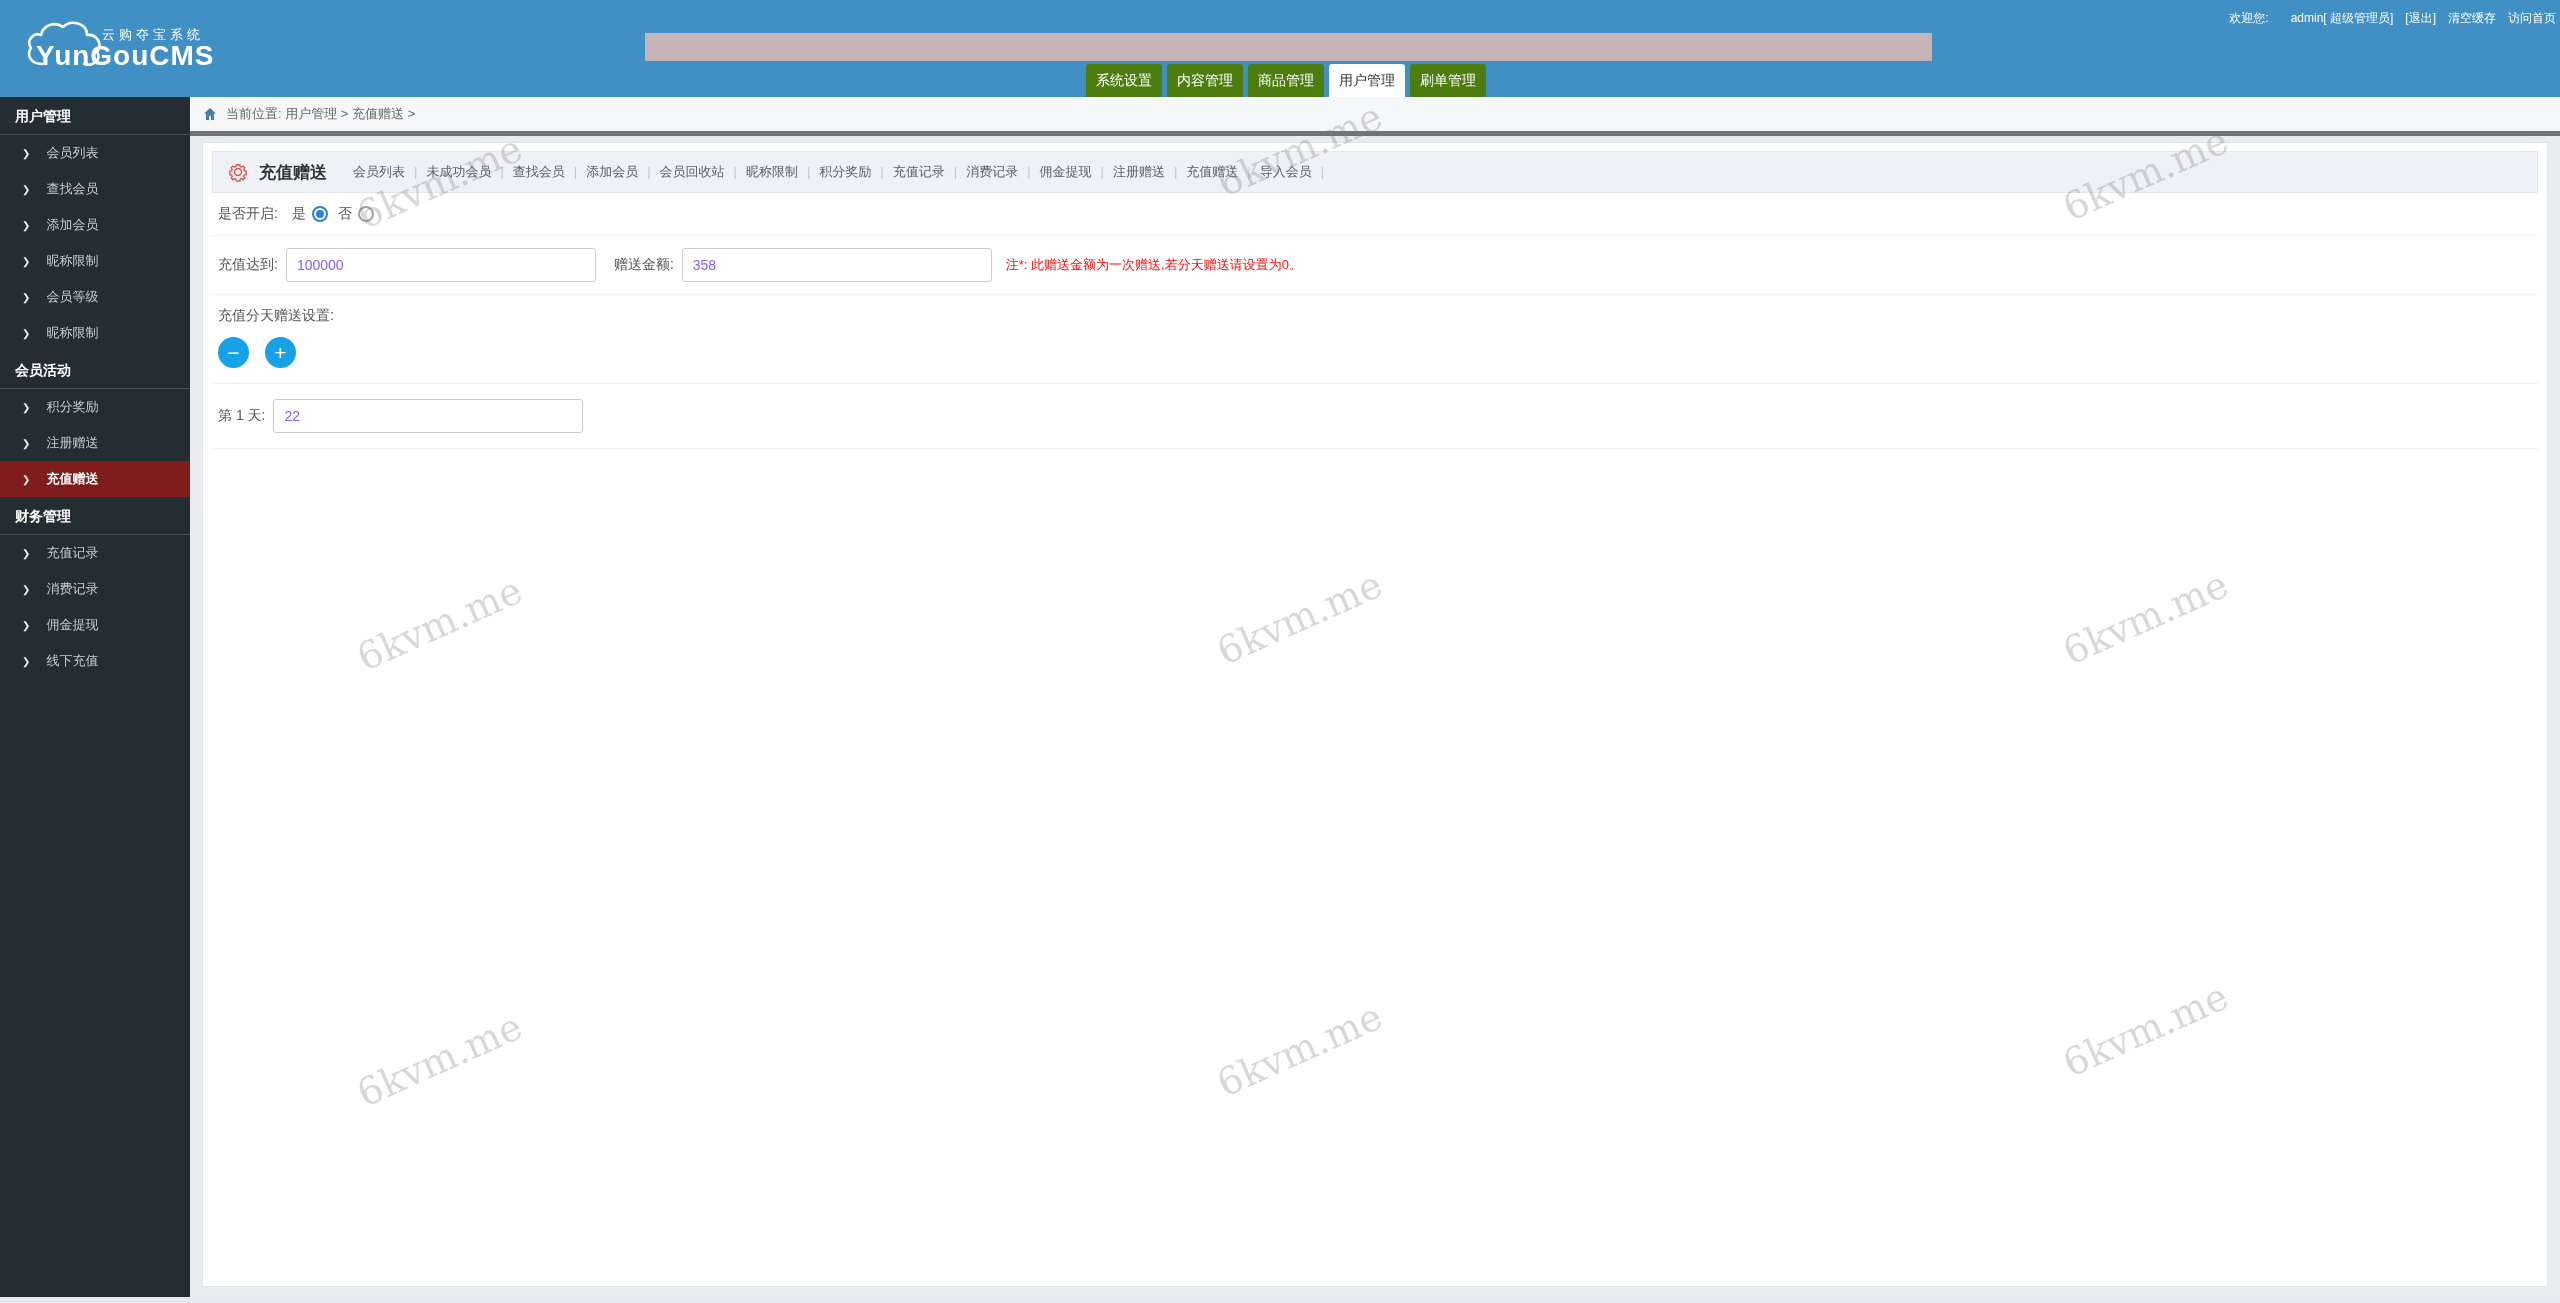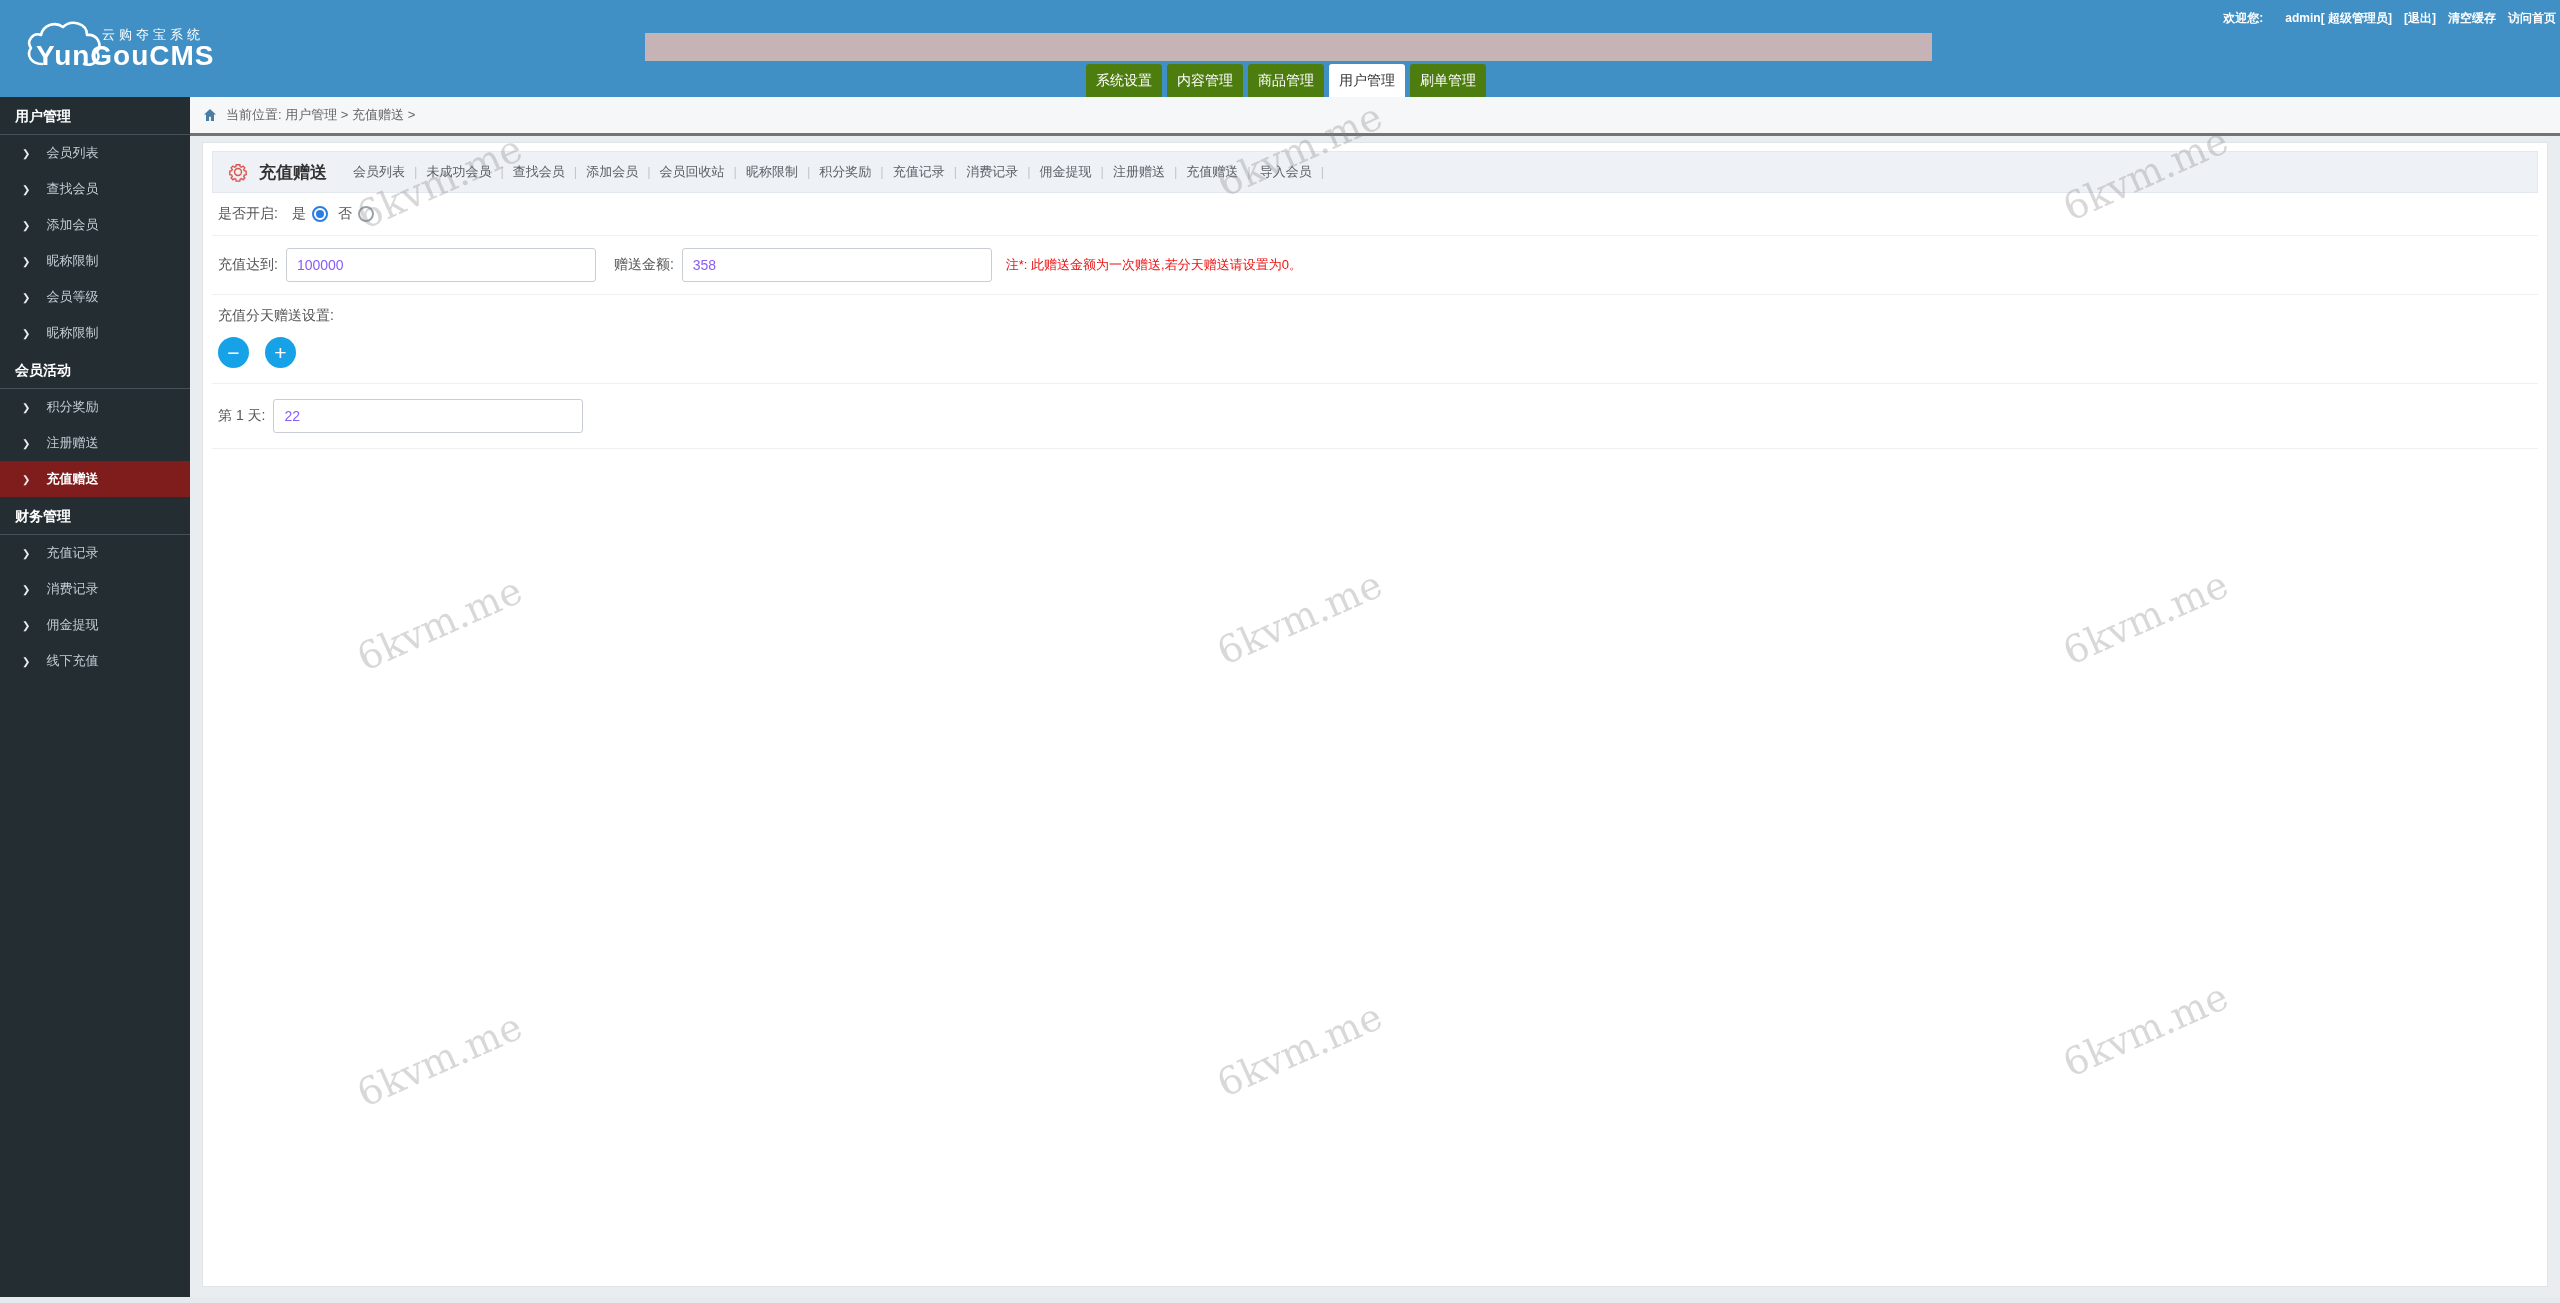--- a/index.html
+++ b/index.html
@@ -7,40 +7,40 @@
   body { font-family:"Liberation Sans","DejaVu Sans",sans-serif; }
   .page { position:relative; width:2560px; height:1303px; background:#e4eaee; overflow:hidden; }
 
   
   .header { position:relative; height:97px; background:#4090c5; }
   .logo { position:absolute; left:24px; top:12px; width:230px; height:75px; color:#fff; }
   .logo svg { position:absolute; left:0; top:6px; }
   .logo-title { position:absolute; left:12px; top:28px; font-size:28px; font-weight:bold; letter-spacing:1px; }
   .logo-sub { position:absolute; left:78px; top:14px; font-size:13px; letter-spacing:4px; }
   .topbar { position:absolute; top:10px; right:4px; color:#fff; font-size:12px; white-space:nowrap; }
-  .topbar span, .topbar a { color:#fff; text-decoration:none; margin-left:12px;font-weight:bold; }
+  .topbar span, .topbar a { color:#fff; text-decoration:none; margin-left:12px; }
   .topbar .welcome { margin-left:0; }
   .topbar .user { margin-left:22px; }
   .banner-strip { position:absolute; left:645px; top:33px; width:1287px; height:28px; background:#c5b3b5; }
   .tabs { position:absolute; left:1086px; bottom:0; display:flex; }
   .tab { width:76px; height:33px; line-height:33px; text-align:center; margin-right:5px;
          background:#4d7c0f; color:#fff; font-size:14px; border-radius:3px 3px 0 0; cursor:pointer; }
   .tab.active { background:#fff; color:#333; }
 
   
   .body { display:flex; height:1200px; }
   .sidebar { width:190px; background:#232d32; flex:none; }
   .side-title { padding:0 15px; height:38px; line-height:38px; color:#fff; font-size:14px; font-weight:bold;
                 border-bottom:1px solid #46525a; }
   .side-item { height:36px; line-height:36px; padding-left:22px; color:#c2cdd2; font-size:13px; cursor:pointer; }
   .side-item .arrow { font-size:10px; color:#e9eef1; margin-right:16px; }
   .side-item.active { background:#7f1d1d; color:#fff; font-weight:bold; }
 
   .main { flex:1; display:flex; flex-direction:column; min-width:0; }
-  .breadcrumb { height:39px; background:#f6f7f9; border-bottom:3px solid #737373; display:flex; align-items:center;
+  .breadcrumb { height:39px; background:#f6f7f9; border-bottom:5px solid #737373; display:flex; align-items:center;
                 padding-left:12px; font-size:13px; color:#666; }
   .breadcrumb svg { margin-right:8px; }
   .content { flex:1; background:#e9edf0; padding:6px 12px 10px 12px; }
   .panel { height:100%; background:#fff; border:1px solid #dfe4e8; padding:8px 9px; }
 
   .panel-title { height:42px; background:#eef1f6; border:1px solid #e3e8ee; display:flex; align-items:center; padding:0 6px 0 14px; }
   .gear { width:22px; height:22px; margin-right:10px; flex:none; }
   .page-title { font-size:17px; font-weight:bold; color:#333; margin-right:26px; }
   .subnav { font-size:13px; color:#5a6268; white-space:nowrap; overflow:hidden; }
   .subnav a { color:#5a6268; text-decoration:none; cursor:pointer; }

